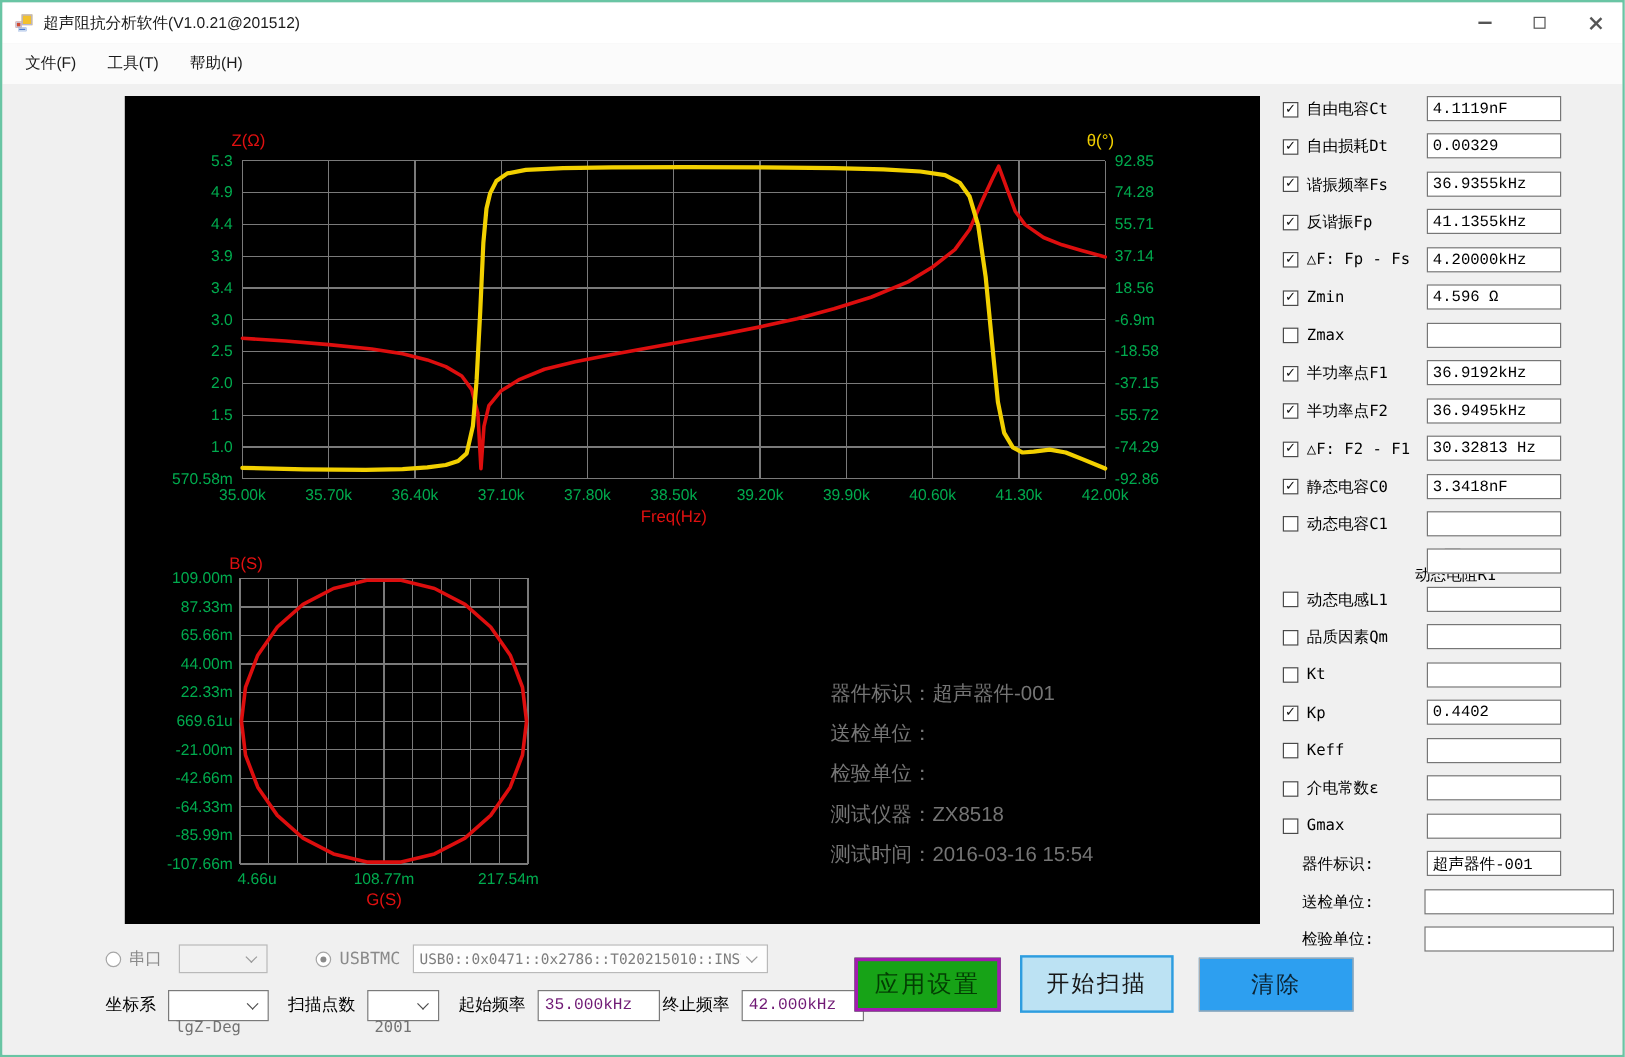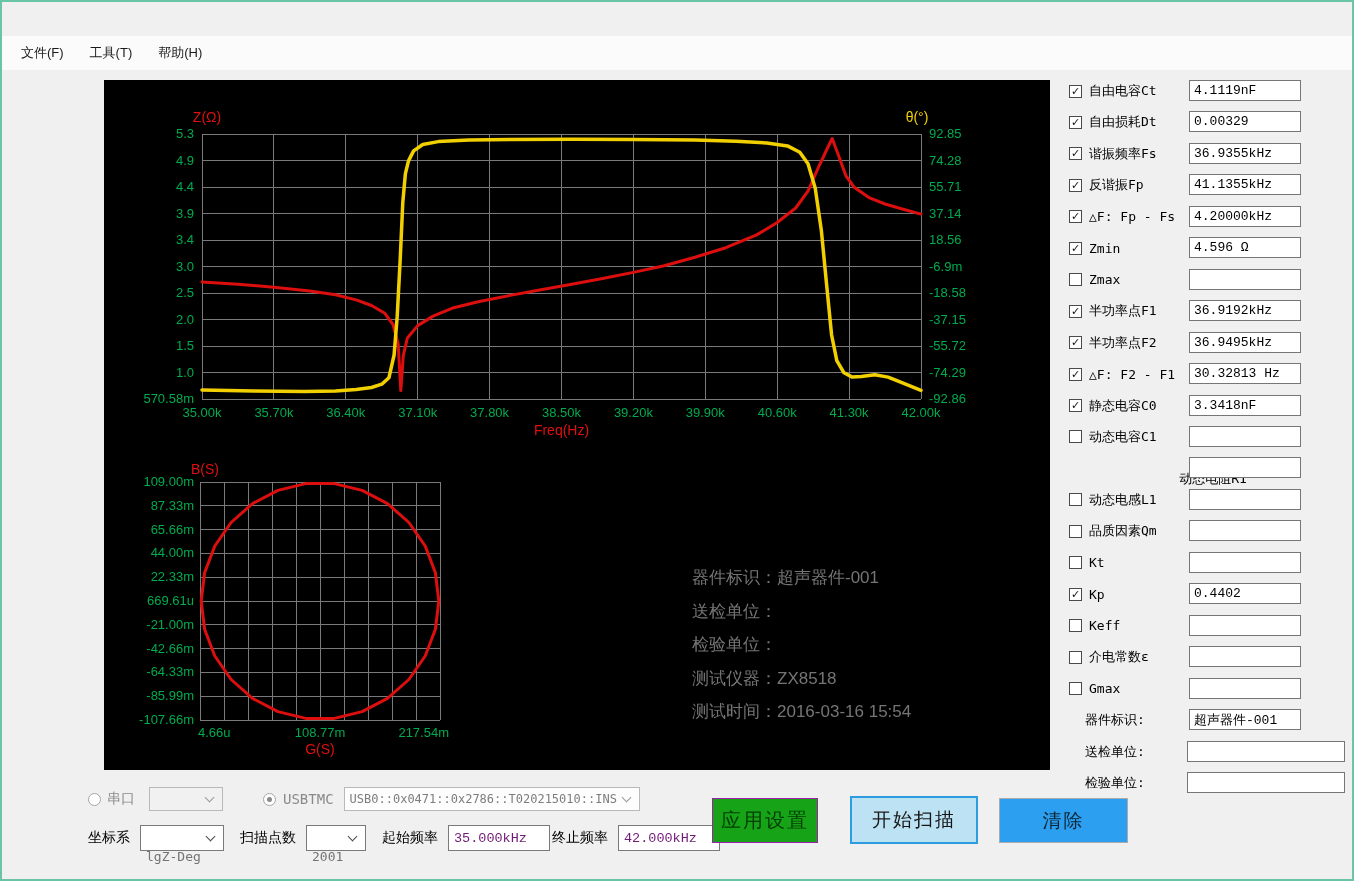--- a/index.html
+++ b/index.html
@@ -58,29 +58,48 @@
   .gap40{width:40px;flex:0 0 auto;}
   
   .sweep-row{position:absolute;left:86px;top:754px;height:28px;display:flex;align-items:center;color:#000;}
   .sweep-label{font-size:14px;margin-right:10px;white-space:nowrap;}
   .sweep-combo{height:26px;border:1px solid #7a7a7a;background:#fff;display:flex;align-items:center;margin-right:16px;}
   .sweep-combo .combo-text{color:#737373;font-size:13px;margin-top:36px;}
   .sweep-input{height:26px;border:1px solid #7a7a7a;background:#fff;outline:none;margin-right:2px;
       font-family:Liberation Mono, monospace;font-size:13.5px;padding-left:5px;color:#701a75;}
   
   .btn{position:absolute;display:flex;align-items:center;justify-content:center;cursor:default;letter-spacing:2px;}
-  .btn-apply{left:710px;top:728px;width:106px;height:45px;background:#17a317;border:1px solid #a21caf;color:#033d03;font-size:20px;}
+  .btn-apply{left:710px;top:728px;width:122px;height:45px;background:#17a317;border:3px solid #a21caf;color:#033d03;font-size:20px;}
   .btn-start{left:848px;top:726px;width:128px;height:48px;background:#bce2f3;border:2px solid #2e9ddf;color:#161616;font-size:19px;}
   .btn-clear{left:997px;top:728px;width:129px;height:45px;background:#2d9ff0;border:1px solid #ababab;color:#0c2433;font-size:19px;}
 </style>
 </head>
 <body>
 
 <div class="window">
 
+  <div class="titlebar">
+    <div class="app-icon">
+      <div class="sq-y"></div>
+      <div class="sq-r"></div>
+      <div class="sq-b"></div>
+    </div>
+    <div class="win-title">超声阻抗分析软件(V1.0.21@201512)</div>
+    <div class="win-buttons">
+      <div class="win-btn">
+          <div class="icon-min"></div>
+        </div>
+      <div class="win-btn">
+          <div class="icon-max"></div>
+        </div>
+      <div class="win-btn">
+          <div class="icon-close"></div>
+        </div>
+    </div>
+  </div>
 
   <div class="menubar">
     <div class="menu-item">文件(F)</div>
     <div class="menu-item">工具(T)</div>
     <div class="menu-item">帮助(H)</div>
   </div>
 
   <div class="content">
 
     <div class="plot-panel">

